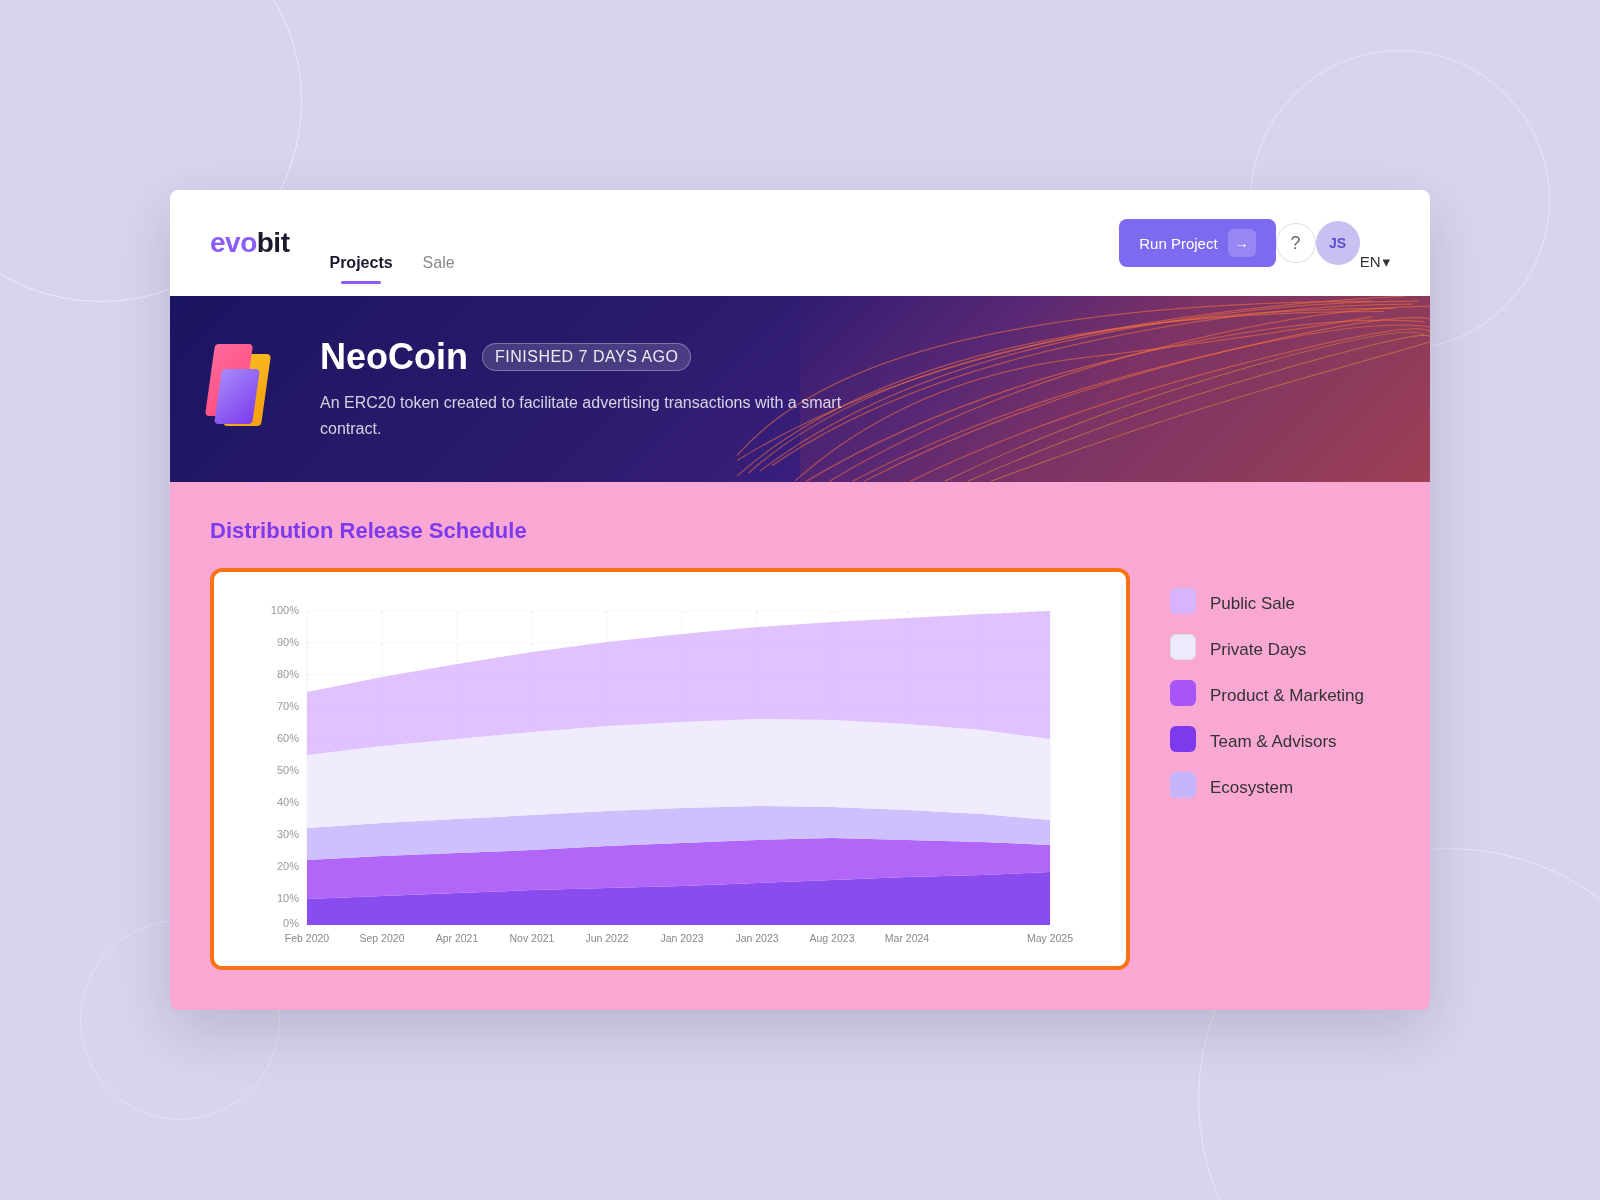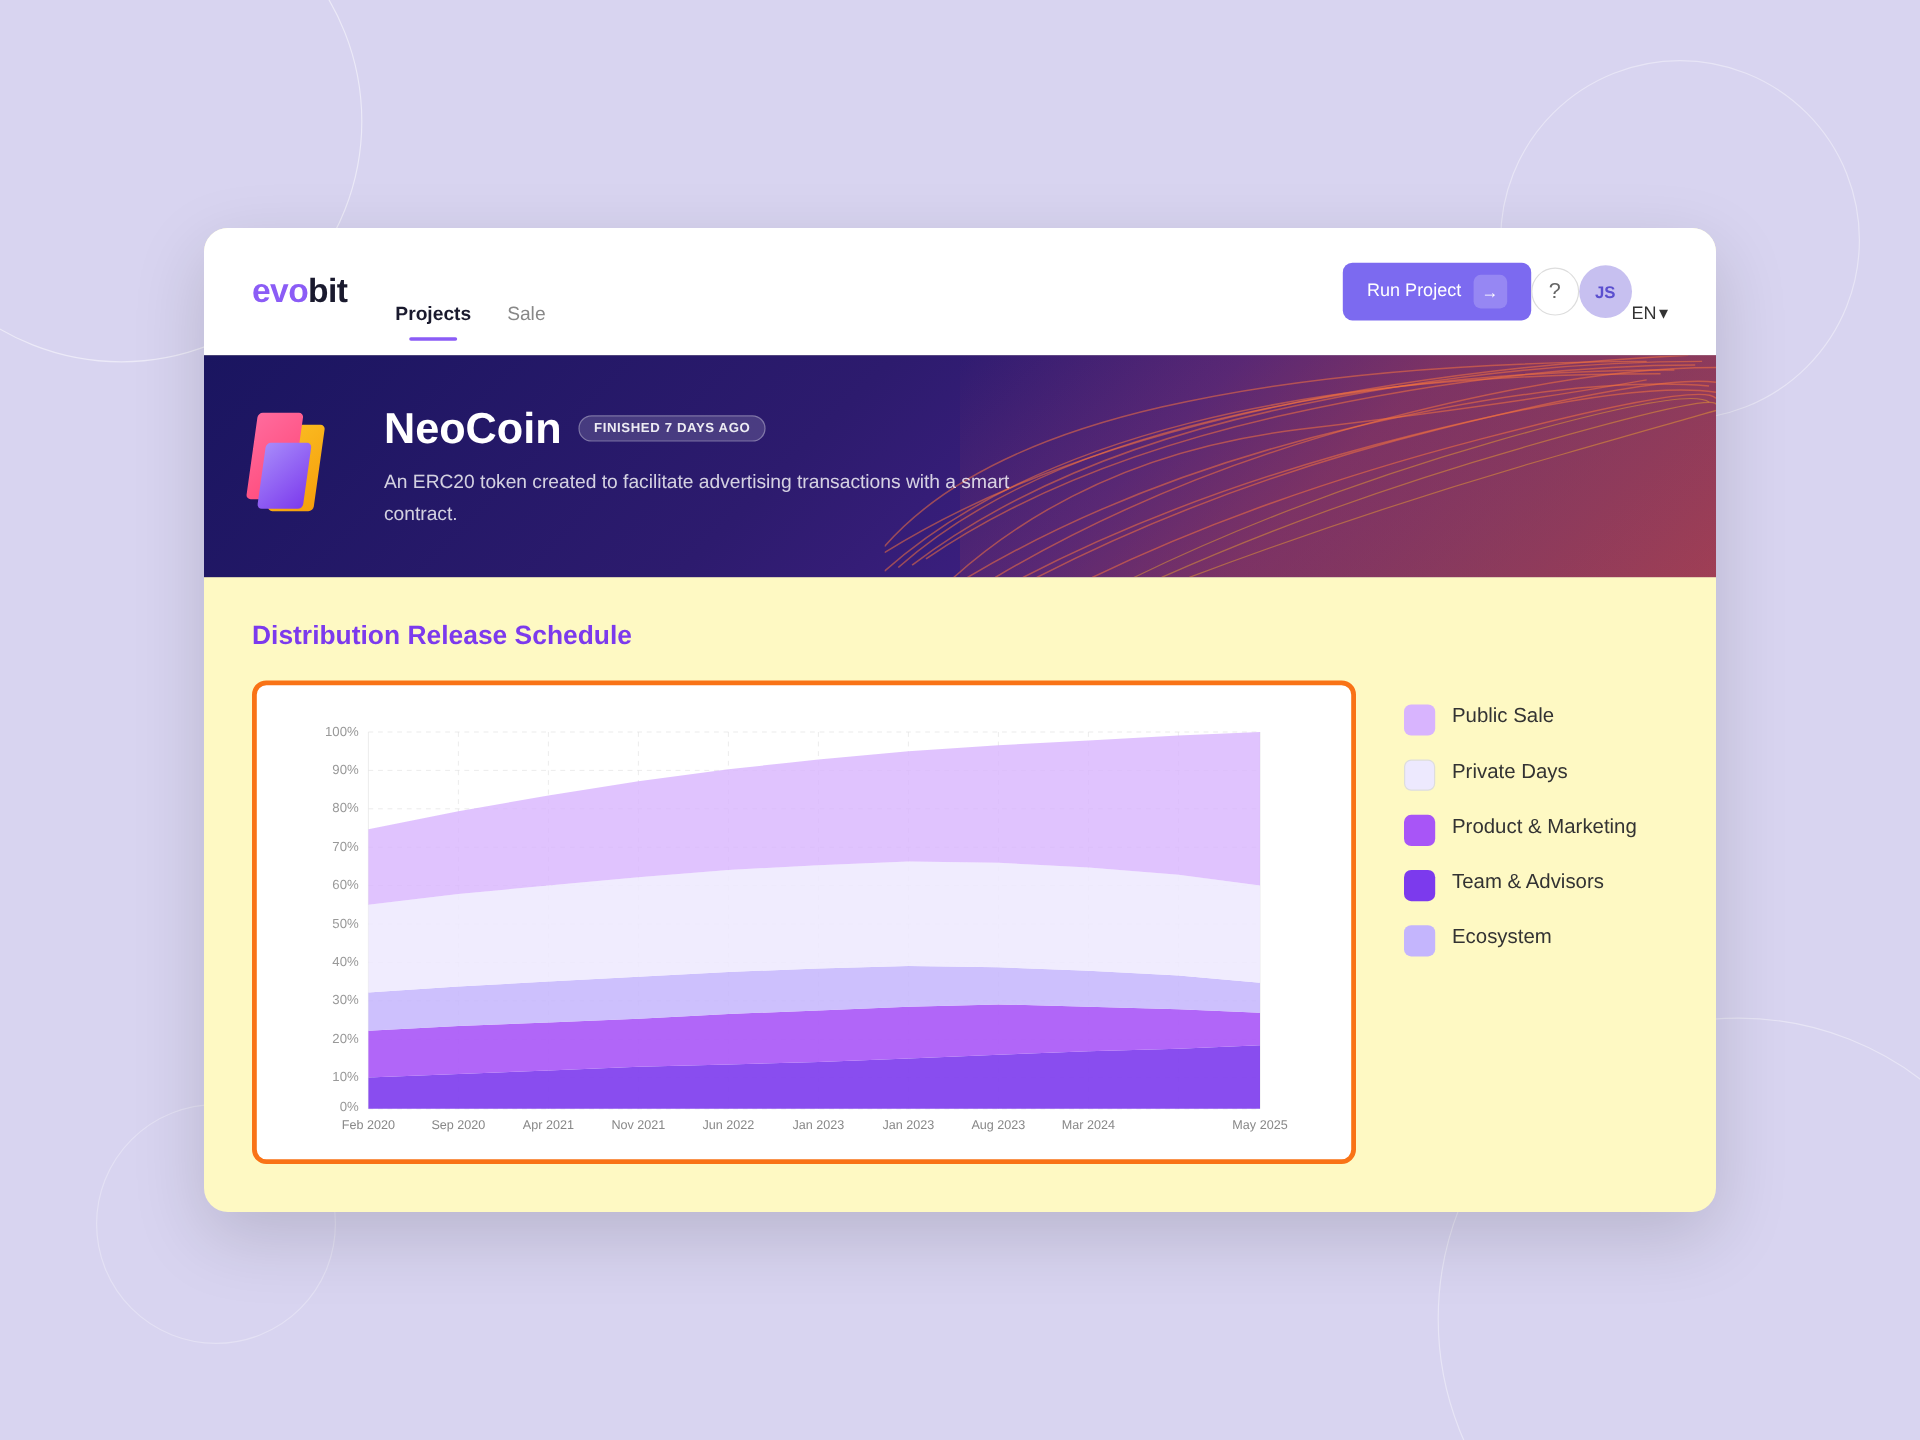--- a/index.html
+++ b/index.html
@@ -38,22 +38,22 @@
       top: 50px; right: 50px;
     }
     .bg-circle2 {
       position: absolute;
       width: 200px; height: 200px;
       border-radius: 50%;
       border: 1.5px solid rgba(255,255,255,0.3);
       bottom: 80px; left: 80px;
     }
     .container {
-      background: #fef9c3;
-      border-radius: 20px;
+      background: #f9a8d4;
+      border-radius: 8px;
       width: 1260px;
       max-width: 95vw;
       overflow: hidden;
       box-shadow: 0 20px 60px rgba(0,0,0,0.15);
       position: relative;
       z-index: 1;
     }
     
     .header {
       display: flex;
@@ -220,22 +220,22 @@
     }
     .banner-title {
       font-size: 36px;
       font-weight: 800;
       color: white;
     }
     .status-badge {
       background: rgba(255,255,255,0.15);
       border: 1px solid rgba(255,255,255,0.3);
       color: rgba(255,255,255,0.9);
-      font-size: 11px;
-      font-weight: 700;
+      font-size: 16px;
+      font-weight: 400;
       padding: 4px 12px;
       border-radius: 20px;
       text-transform: uppercase;
       letter-spacing: 0.5px;
     }
     .banner-desc {
       font-size: 16px;
       color: rgba(255,255,255,0.8);
       max-width: 580px;
       line-height: 1.6;
@@ -264,21 +264,21 @@
     }
     .legend {
       display: flex;
       flex-direction: column;
       gap: 20px;
       padding-top: 20px;
       min-width: 220px;
     }
     .legend-item {
       display: flex;
-      align-items: flex-start;
+      align-items: flex-end;
       gap: 14px;
     }
     .legend-color {
       width: 26px; height: 26px;
       border-radius: 6px;
       flex-shrink: 0;
     }
     .legend-label {
       font-size: 17px;
       color: #333;

